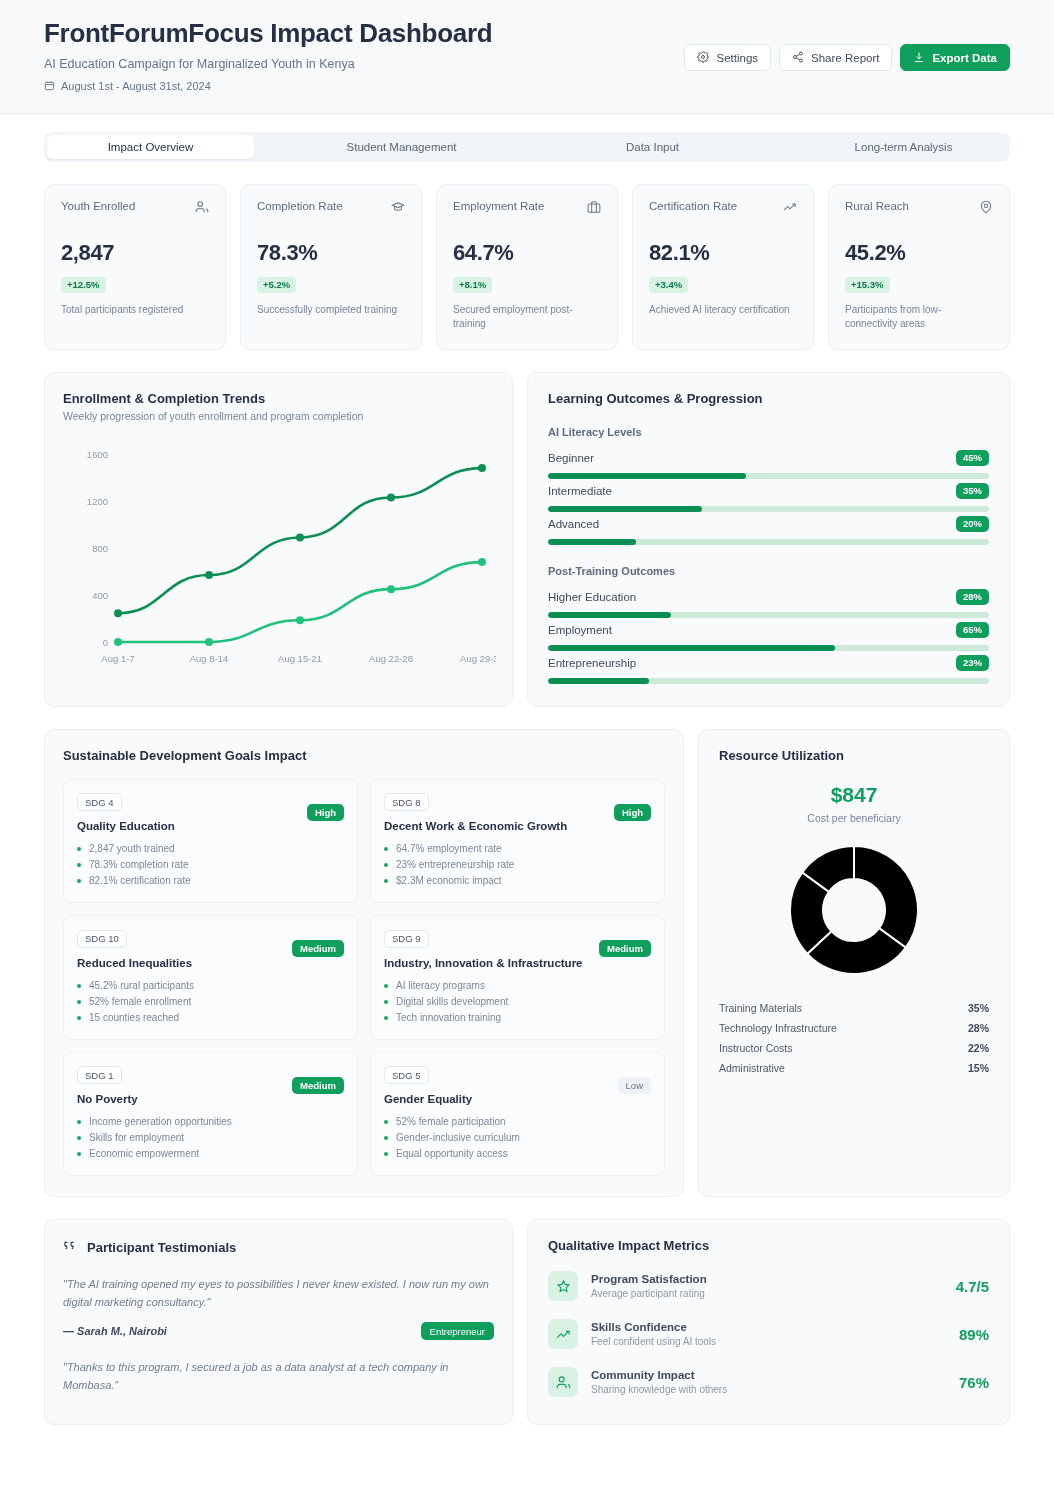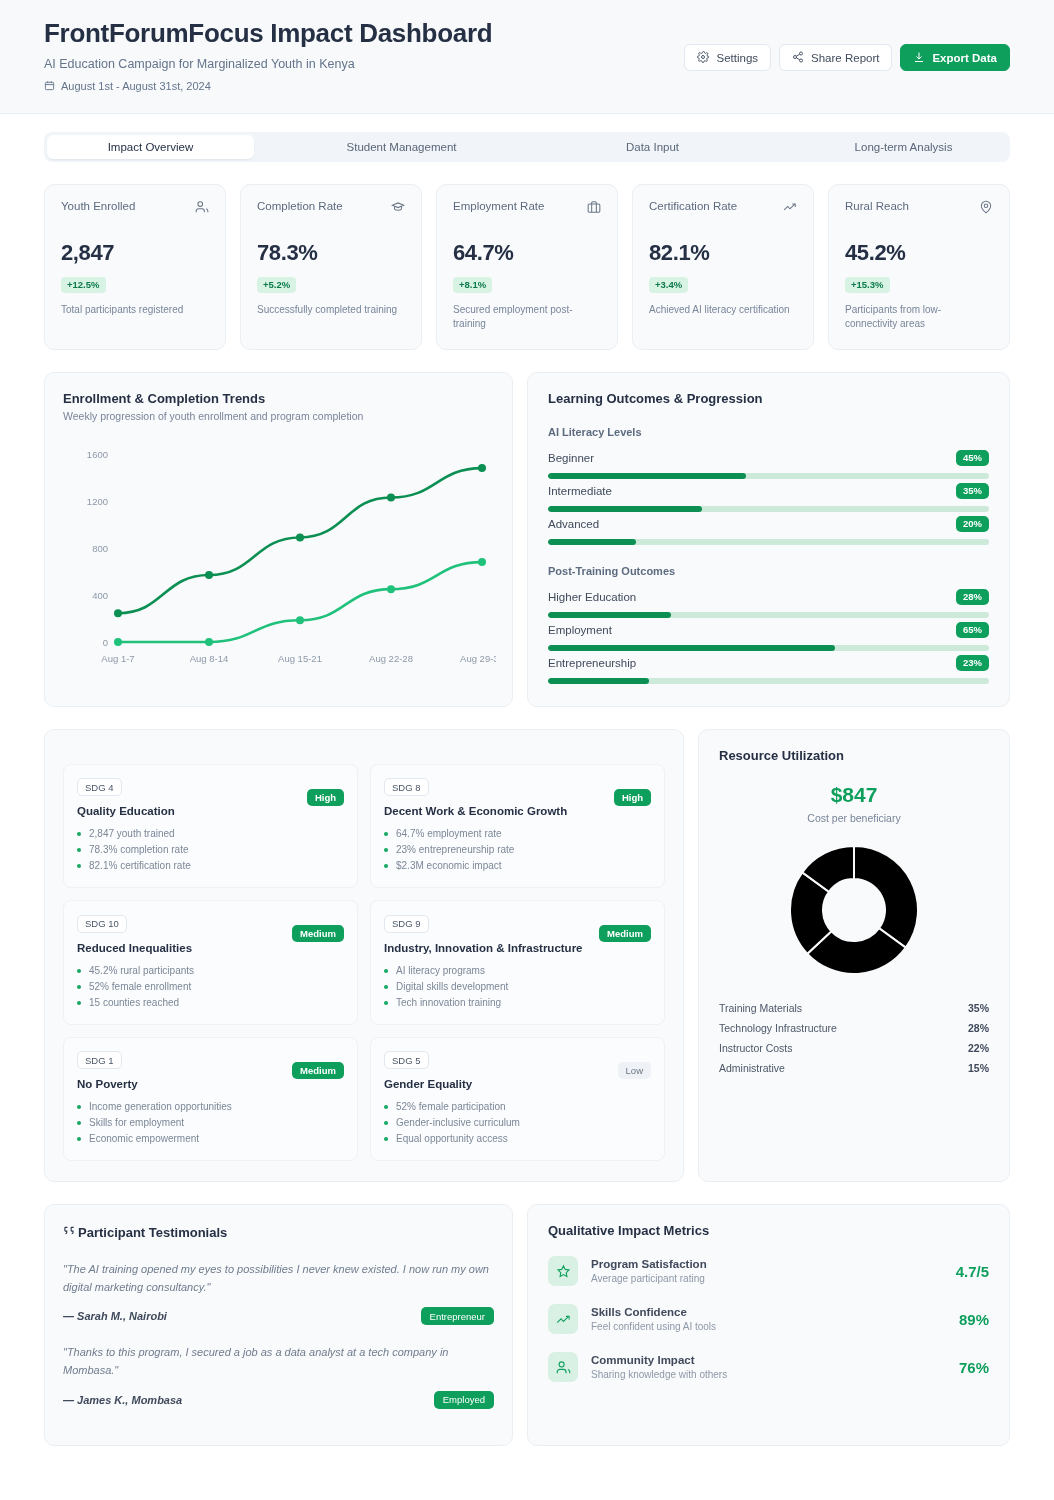--- a/index.html
+++ b/index.html
@@ -305,20 +305,21 @@
   
   .bottom-row {
     display: flex;
     gap: 14px;
     padding: 22px 44px 30px 44px;
   }
   .test-panel { width: 469px; padding: 18px 18px 18px 18px; }
   .test-title-row {
     display: flex;
     align-items: center;
+    gap: 9px;
     margin-bottom: 18px;
   }
   .quote-text {
     font-size: 11px;
     font-style: italic;
     color: #6f7c8e;
     line-height: 1.65;
     margin-bottom: 11px;
   }
   .quote-foot {
@@ -614,20 +615,21 @@
             <div class="prog-fill" style="width:23%"></div>
           </div>
         </div>
       </div>
   </div>
 </div>
 
 <div class="sdg-section">
 
   <div class="panel sdg-panel">
+    <div class="panel-title">Sustainable Development Goals Impact</div>
     <div class="sdg-grid" id="sdg-grid">
         <div class="sdg-card"><div class="sdg-chip">SDG 4</div><div class="sdg-badge badge-green">High</div><div class="sdg-name">Quality Education</div><ul class="sdg-list">
             <li>2,847 youth trained</li>
             <li>78.3% completion rate</li>
             <li>82.1% certification rate</li>
           </ul></div>
         <div class="sdg-card"><div class="sdg-chip">SDG 8</div><div class="sdg-badge badge-green">High</div><div class="sdg-name">Decent Work &amp; Economic Growth</div><ul class="sdg-list">
             <li>64.7% employment rate</li>
             <li>23% entrepreneurship rate</li>
             <li>$2.3M economic impact</li>
@@ -702,24 +704,20 @@
     <div id="testimonial-list">
         <div>
           <div class="quote-text">"The AI training opened my eyes to possibilities I never knew existed. I now run my own digital marketing consultancy."</div>
           <div class="quote-foot">
             <span class="quote-author">— Sarah M., Nairobi</span>
             <span class="quote-tag">Entrepreneur</span>
           </div>
         </div>
         <div>
           <div class="quote-text">"Thanks to this program, I secured a job as a data analyst at a tech company in Mombasa."</div>
-          <div class="quote-foot">
-            <span class="quote-author">— James K., Mombasa</span>
-            <span class="quote-tag">Employed</span>
-          </div>
         </div>
       </div>
   </div>
 
   <div class="panel qual-panel">
     <div class="panel-title">Qualitative Impact Metrics</div>
     <div id="qual-list">
         <div class="qual-row">
           <div class="qual-icon">
             <svg width="15" height="15" viewBox="0 0 24 24" fill="none" stroke="#0e9f5d" stroke-width="1.8">

